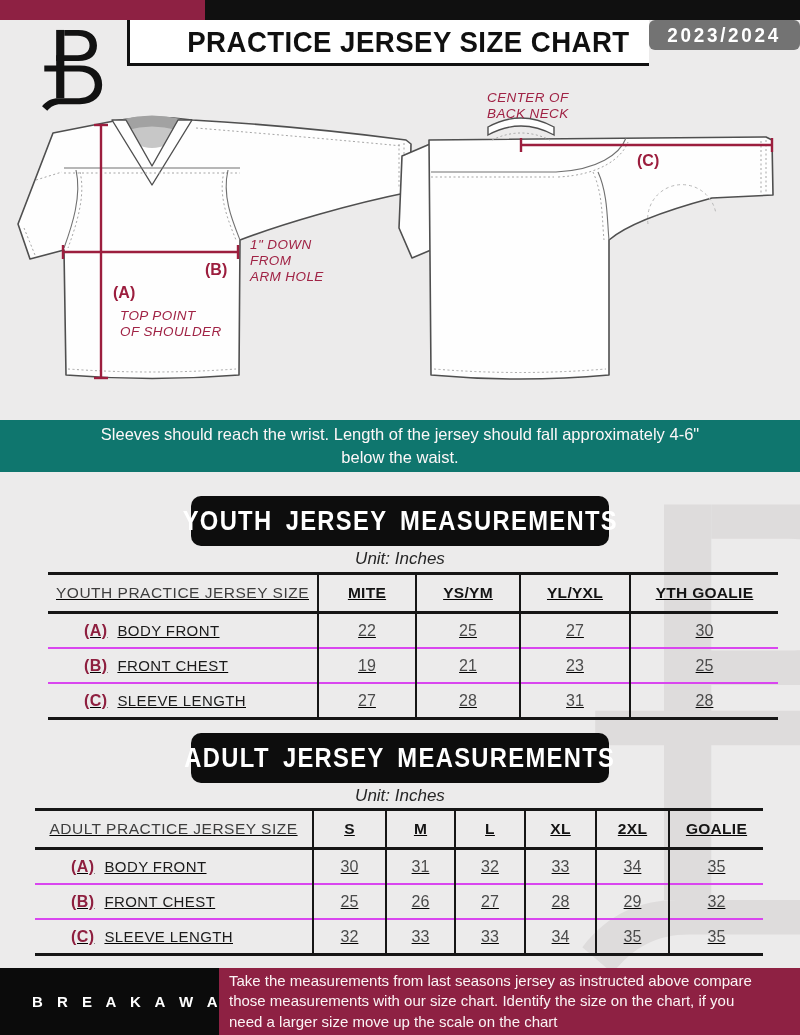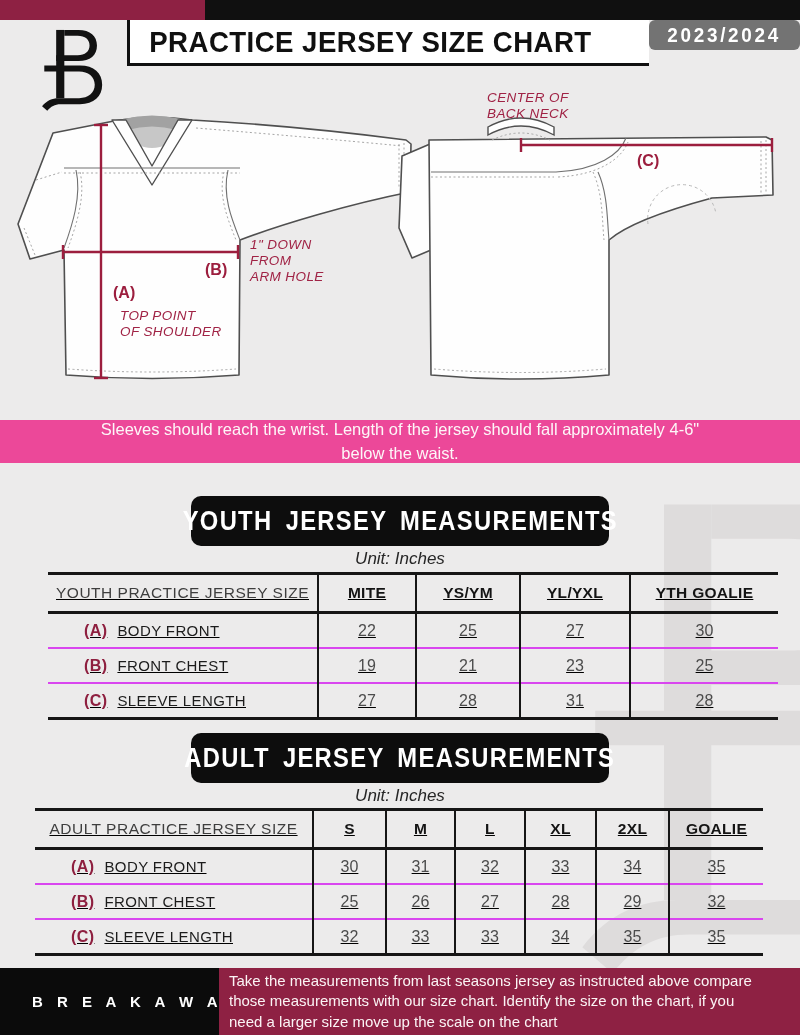--- a/index.html
+++ b/index.html
@@ -8,21 +8,21 @@
     background:#ecebeb;
     font-family:"Liberation Sans","DejaVu Sans",sans-serif;
     -webkit-font-smoothing:antialiased;
   }
   
   .top-strip{position:absolute;left:0;top:0;width:800px;height:20px;background:#101010;}
   .top-strip .strip-maroon{position:absolute;left:0;top:0;width:205px;height:20px;background:#8e2143;}
   .title-bar{
     position:absolute;left:127px;top:20px;width:522px;height:46px;background:#ffffff;
     border-left:3px solid #101010;border-bottom:3px solid #101010;box-sizing:border-box;
-    display:flex;align-items:center;justify-content:flex-start;
+    display:flex;align-items:center;justify-content:flex-end;
   }
   .title-bar .title{
     font-weight:bold;font-size:30px;color:#101010;letter-spacing:0.5px;white-space:nowrap;
     display:inline-block;transform:scaleX(0.92);
   }
   .season-box{
     position:absolute;left:649px;top:20px;width:151px;height:30px;background:#737373;
     display:flex;align-items:center;justify-content:center;border-radius:6px;
   }
   .season-box .season{
@@ -33,21 +33,21 @@
   
   .diagram{position:absolute;left:0;top:88px;width:800px;height:332px;}
   .jersey{fill:#fefefe;stroke:#4f4f4f;stroke-width:1.6;stroke-linejoin:round;}
   .seam{stroke:#707070;stroke-width:1.1;fill:none;}
   .stitch{stroke:#a6a6a6;stroke-width:1;fill:none;stroke-dasharray:2,2.5;}
   .mline{stroke:#9c1e3e;stroke-width:2.4;fill:none;}
   .mtag{fill:#9c1e3e;font-weight:bold;font-size:16px;}
   .mcap{fill:#a02345;font-style:italic;font-size:13.5px;letter-spacing:0.4px;}
   
   .banner{
-    position:absolute;left:0;top:420px;width:800px;height:43px;background:#ec4899;
+    position:absolute;left:0;top:420px;width:800px;height:52px;background:#0f766e;
     display:flex;align-items:center;justify-content:center;
   }
   .banner p{margin:0;width:620px;text-align:center;color:#fdf7f8;font-size:16.5px;line-height:1.4;}
   
   .watermark{position:absolute;left:535px;top:470px;width:430px;height:540px;}
   
   .sections{position:absolute;left:0;top:496px;width:800px;}
   .pill{
     width:418px;height:50px;margin:0 auto;background:#0d0d0d;border-radius:10px;
     display:flex;align-items:center;justify-content:center;

